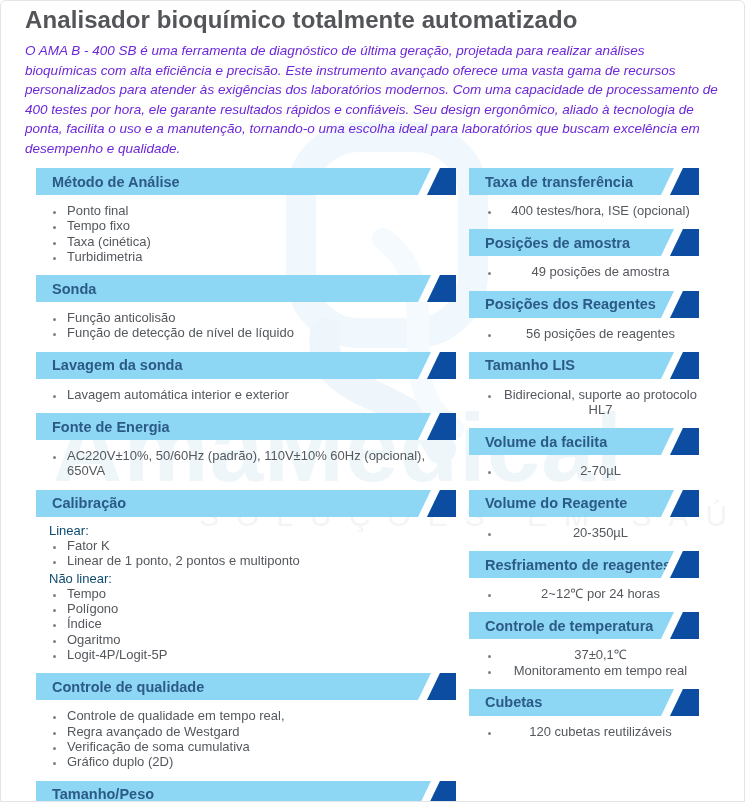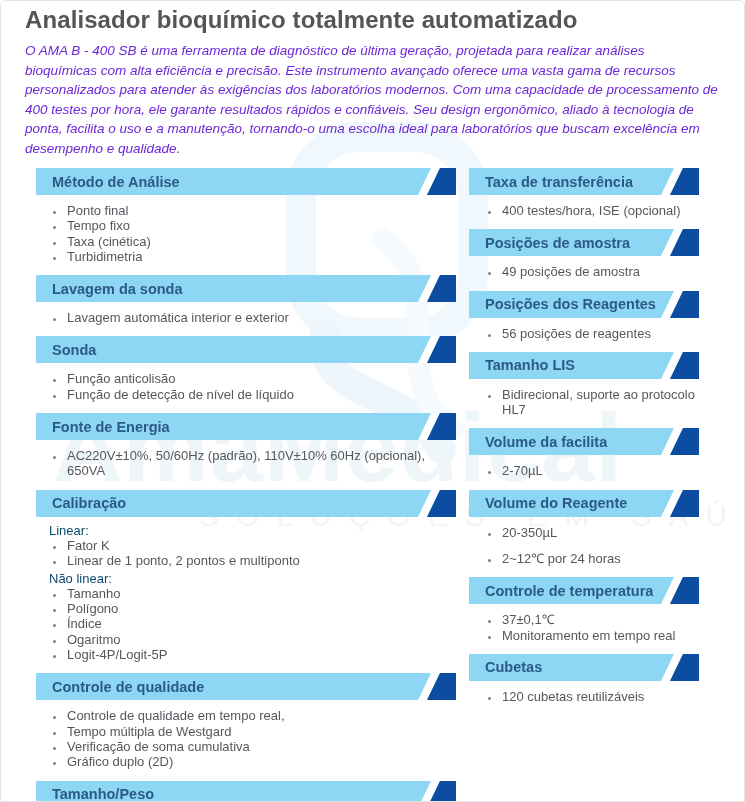--- a/index.html
+++ b/index.html
@@ -49,21 +49,21 @@
     overflow: hidden;
   }
   .bar-label { font-size: 14.5px; font-weight: bold; color: var(--header-text, #2b5a87); white-space: nowrap; }
   .corner { position: absolute; right: 0; top: 0; height: 27px; width: 50px; display: block; }
   .spec-list { margin: 8px 0 11px 0; padding-left: 30px; }
   .spec-list li {
     font-size: 13px; line-height: 15.3px; color: #54585d;
     padding-left: 1px;
   }
   .spec-list li::marker { color: #7c8186; font-size: 11px; }
-  .col-right .spec-list { padding-left: 32px; }
+  .col-right .spec-list { padding-left: 32px; text-align: center; }
   .group-label { font-size: 13px; line-height: 15.3px; color: #0c4a6e; padding-left: 13px; }
   .bar + .group-label { margin-top: 6px; }
   .spec-list + .group-label { margin-top: -9px; }
   .group-label + .spec-list { margin-top: 0; }
 </style>
 </head>
 <body>
 
 <div class="page">
 
@@ -95,45 +95,45 @@
             </div>
             <ul class="spec-list">
               <li>Ponto final</li>
               <li>Tempo fixo</li>
               <li>Taxa (cinética)</li>
               <li>Turbidimetria</li>
             </ul>
           </section>
           <section class="spec">
             <div class="bar">
-              <span class="bar-label">Lavagem da sonda</span>
-              <svg class="corner" viewBox="0 0 50 27" preserveAspectRatio="none">
-                <polygon points="12,27 21,27 34,0 25,0" fill="#ffffff"></polygon>
-                <polygon points="21,27 50,27 50,0 34,0" fill="#0c4da2"></polygon>
-              </svg>
-            </div>
-            <ul class="spec-list">
-              <li>Lavagem automática interior e exterior</li>
-            </ul>
-          </section>
-          <section class="spec">
-            <div class="bar">
               <span class="bar-label">Sonda</span>
               <svg class="corner" viewBox="0 0 50 27" preserveAspectRatio="none">
                 <polygon points="12,27 21,27 34,0 25,0" fill="#ffffff"></polygon>
                 <polygon points="21,27 50,27 50,0 34,0" fill="#0c4da2"></polygon>
               </svg>
             </div>
             <ul class="spec-list">
               <li>Função anticolisão</li>
               <li>Função de detecção de nível de líquido</li>
             </ul>
           </section>
           <section class="spec">
             <div class="bar">
+              <span class="bar-label">Lavagem da sonda</span>
+              <svg class="corner" viewBox="0 0 50 27" preserveAspectRatio="none">
+                <polygon points="12,27 21,27 34,0 25,0" fill="#ffffff"></polygon>
+                <polygon points="21,27 50,27 50,0 34,0" fill="#0c4da2"></polygon>
+              </svg>
+            </div>
+            <ul class="spec-list">
+              <li>Lavagem automática interior e exterior</li>
+            </ul>
+          </section>
+          <section class="spec">
+            <div class="bar">
               <span class="bar-label">Fonte de Energia</span>
               <svg class="corner" viewBox="0 0 50 27" preserveAspectRatio="none">
                 <polygon points="12,27 21,27 34,0 25,0" fill="#ffffff"></polygon>
                 <polygon points="21,27 50,27 50,0 34,0" fill="#0c4da2"></polygon>
               </svg>
             </div>
             <ul class="spec-list">
               <li>AC220V±10%, 50/60Hz (padrão), 110V±10% 60Hz (opcional), 650VA</li>
             </ul>
           </section>
@@ -145,38 +145,38 @@
                 <polygon points="21,27 50,27 50,0 34,0" fill="#0c4da2"></polygon>
               </svg>
             </div>
             <div class="group-label">Linear:</div>
             <ul class="spec-list">
               <li>Fator K</li>
               <li>Linear de 1 ponto, 2 pontos e multiponto</li>
             </ul>
             <div class="group-label">Não linear:</div>
             <ul class="spec-list">
-              <li>Tamanho</li>
+              <li>Tempo</li>
               <li>Polígono</li>
               <li>Índice</li>
               <li>Ogaritmo</li>
               <li>Logit-4P/Logit-5P</li>
             </ul>
           </section>
           <section class="spec">
             <div class="bar">
               <span class="bar-label">Controle de qualidade</span>
               <svg class="corner" viewBox="0 0 50 27" preserveAspectRatio="none">
                 <polygon points="12,27 21,27 34,0 25,0" fill="#ffffff"></polygon>
                 <polygon points="21,27 50,27 50,0 34,0" fill="#0c4da2"></polygon>
               </svg>
             </div>
             <ul class="spec-list">
               <li>Controle de qualidade em tempo real,</li>
-              <li>Tempo múltipla de Westgard</li>
+              <li>Regra avançado de Westgard</li>
               <li>Verificação de soma cumulativa</li>
               <li>Gráfico duplo (2D)</li>
             </ul>
           </section>
           <section class="spec">
             <div class="bar">
               <span class="bar-label">Tamanho/Peso</span>
               <svg class="corner" viewBox="0 0 50 27" preserveAspectRatio="none">
                 <polygon points="12,27 21,27 34,0 25,0" fill="#ffffff"></polygon>
                 <polygon points="21,27 50,27 50,0 34,0" fill="#0c4da2"></polygon>
@@ -251,20 +251,27 @@
               <svg class="corner" viewBox="0 0 50 27" preserveAspectRatio="none">
                 <polygon points="12,27 21,27 34,0 25,0" fill="#ffffff"></polygon>
                 <polygon points="21,27 50,27 50,0 34,0" fill="#0c4da2"></polygon>
               </svg>
             </div>
             <ul class="spec-list">
               <li>20-350µL</li>
             </ul>
           </section>
           <section class="spec">
+            <div class="bar">
+              <span class="bar-label">Resfriamento de reagentes</span>
+              <svg class="corner" viewBox="0 0 50 27" preserveAspectRatio="none">
+                <polygon points="12,27 21,27 34,0 25,0" fill="#ffffff"></polygon>
+                <polygon points="21,27 50,27 50,0 34,0" fill="#0c4da2"></polygon>
+              </svg>
+            </div>
             <ul class="spec-list">
               <li>2~12℃ por 24 horas</li>
             </ul>
           </section>
           <section class="spec">
             <div class="bar">
               <span class="bar-label">Controle de temperatura</span>
               <svg class="corner" viewBox="0 0 50 27" preserveAspectRatio="none">
                 <polygon points="12,27 21,27 34,0 25,0" fill="#ffffff"></polygon>
                 <polygon points="21,27 50,27 50,0 34,0" fill="#0c4da2"></polygon>

